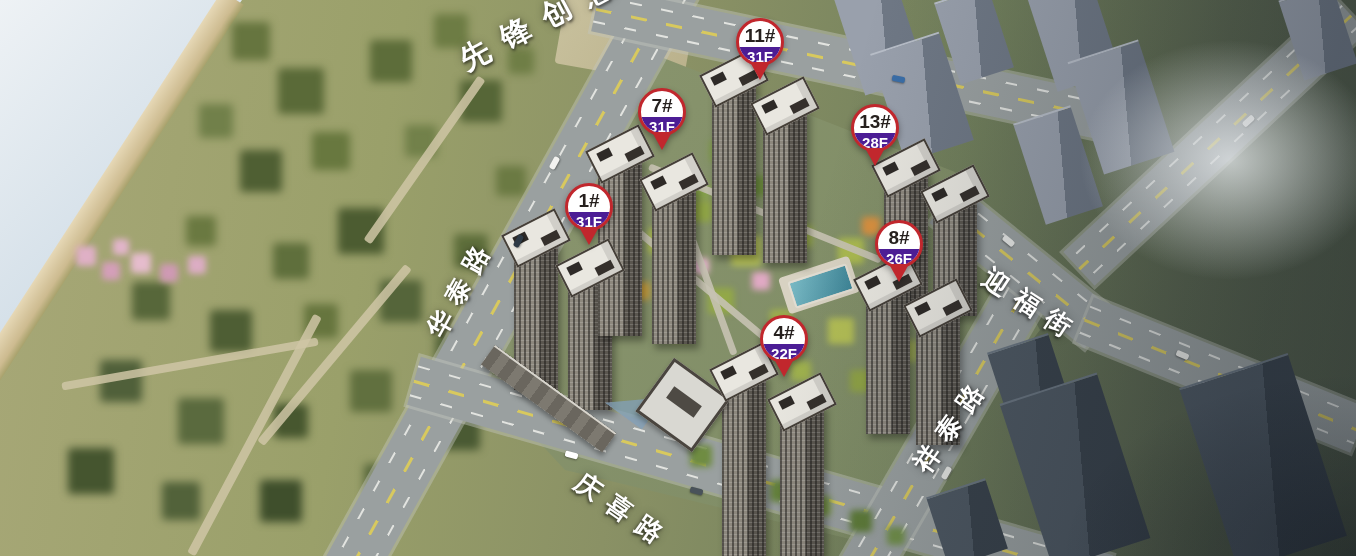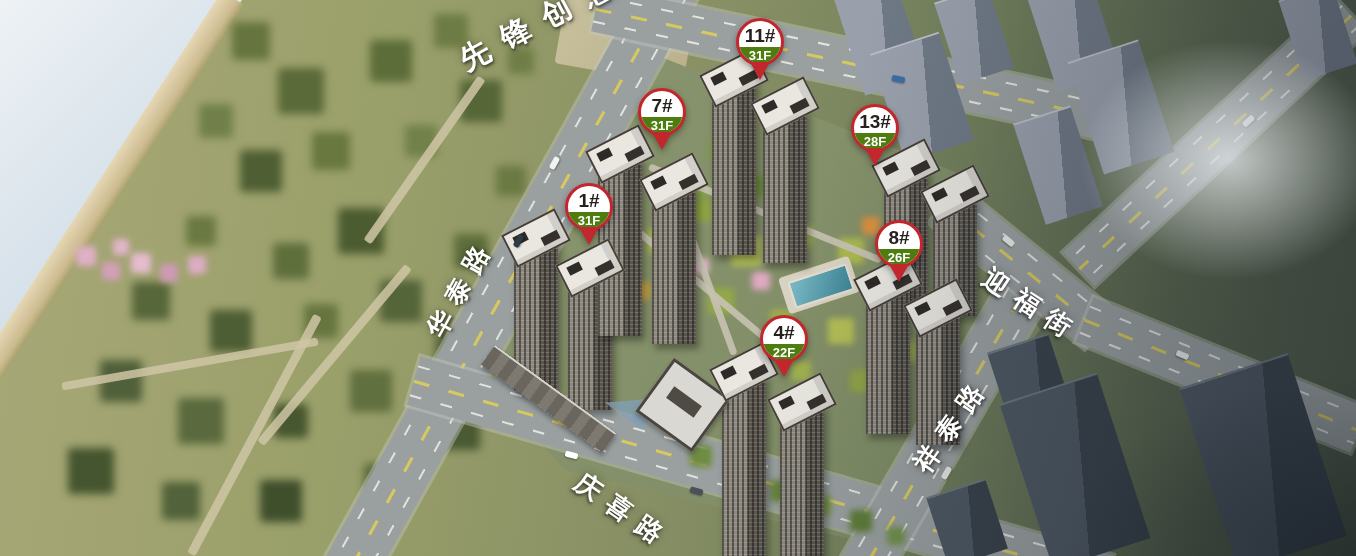--- a/index.html
+++ b/index.html
@@ -95,21 +95,21 @@
   .street-label{position:absolute;color:#fff;font-weight:bold;font-size:26px;letter-spacing:11px;
     white-space:nowrap;z-index:40;transform-origin:0 50%;
     text-shadow:0 2px 3px rgba(0,0,0,.6),0 0 8px rgba(0,0,0,.35);}
   .park-label{font-size:30px;letter-spacing:16px;}
   
   .pin{position:absolute;z-index:50;transform:translate(-50%,0);text-align:center;
     filter:drop-shadow(0 3px 3px rgba(0,0,0,.35));}
   .pin-circle{width:42px;height:42px;border-radius:50%;background:#fff;border:3px solid #c1272d;
     overflow:hidden;display:flex;flex-direction:column;align-items:center;}
   .pin-num{font-size:19px;font-weight:800;color:#26201e;line-height:1;margin-top:5px;text-align:center;}
-  .pin-floor{background:#4d7c0f;color:#fff;font-size:13px;font-weight:700;width:100%;flex:1;
+  .pin-floor{background:#4c1d95;color:#fff;font-size:15px;font-weight:700;width:100%;flex:1;
     text-align:center;padding-top:1px;margin-top:2px;}
   .pin-tail{width:20px;height:18px;background:#c1272d;clip-path:polygon(0 0,100% 0,50% 100%);
     margin:-4px auto 0;}
   
   .haze{left:1080px;top:40px;width:300px;height:240px;z-index:30;border-radius:50%;
     background:radial-gradient(closest-side,rgba(236,240,242,.75),rgba(236,240,242,0));}
   .shade{left:0;top:0;width:100%;height:100%;z-index:28;pointer-events:none;
     background:linear-gradient(105deg,rgba(0,0,0,0) 58%,rgba(18,26,36,.30) 90%),
                radial-gradient(420px 260px at 100% 100%,rgba(8,12,18,.38),rgba(0,0,0,0) 70%);}
 </style>

